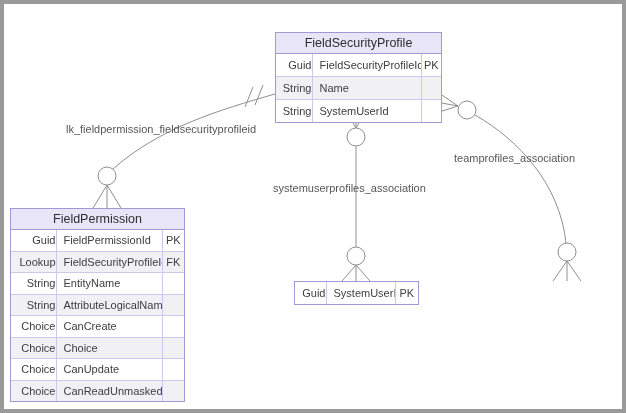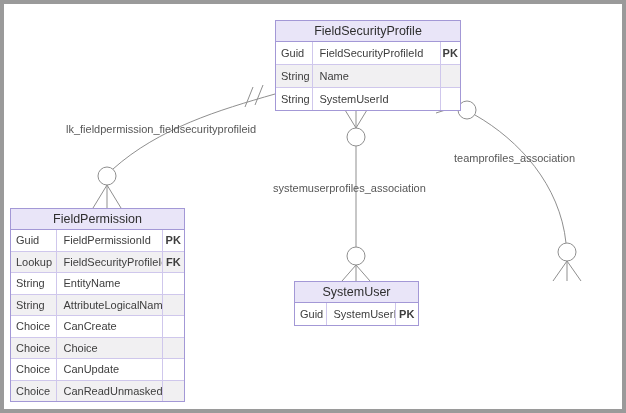--- a/index.html
+++ b/index.html
@@ -61,23 +61,23 @@
   .entity-grid td{
     font-size:11px;
     color:var(--cell-text);
     white-space:nowrap;
     overflow:hidden;
     border-right:1px solid var(--inner-border);
     border-top:1px solid var(--inner-border);
     padding:0;
   }
   .entity-grid tr:first-child td{border-top:none;}
-  .entity-grid td:last-child{border-right:none;font-weight:bold;}
+  .entity-grid td:last-child{border-right:none;}
   .entity-grid tr:nth-child(even){background:var(--row-alt-fill);}
-  td.c-type{padding-left:5px;}
+  td.c-type{padding-left:5px;text-align:right;}
   td.c-name{padding-left:7px;}
   td.c-key{text-align:center;}
   .e-fsp td{height:22px;}
   .e-fp td{height:20.5px;}
   .e-su td,.e-team td{height:22px;}
 </style>
 </head>
 <body>
 
 <div class="frame">
@@ -106,21 +106,21 @@
       <path class="rline" d="M471,111 C515,136 556,181 562,239"></path>
       <circle class="rcircle" cx="563" cy="248" r="9"></circle>
       <path class="rline" d="M563,257 L549,277 M563,257 L563,277 M563,257 L577,277"></path>
     </g>
   </svg>
 
   <div class="rel-label" style="left:62px;top:119px">lk_fieldpermission_fieldsecurityprofileid</div>
   <div class="rel-label" style="left:269px;top:178px">systemuserprofiles_association</div>
   <div class="rel-label" style="left:450px;top:148px">teamprofiles_association</div>
 
-  <div class="entity e-fsp" style="left:271px;top:16px;width:186px">
+  <div class="entity e-fsp" style="left:271px;top:28px;width:167px">
     <div class="entity-title">FieldSecurityProfile</div>
     <table class="entity-grid">
       <colgroup>
           <col style="width:36px">
           <col>
           <col style="width:20px">
         </colgroup>
       <tbody>
         <tr>
           <td class="c-type">Guid</td>
@@ -188,21 +188,20 @@
         <tr>
           <td class="c-type">Choice</td>
           <td class="c-name">CanReadUnmasked</td>
           <td class="c-key"></td>
         </tr>
       </tbody>
     </table>
   </div>
 
   <div class="entity e-su" style="left:290px;top:277px;width:125px">
-    <div class="entity-title">SystemUser</div>
     <table class="entity-grid">
       <colgroup>
           <col style="width:31px">
           <col>
           <col style="width:23px">
         </colgroup>
       <tbody>
         <tr>
           <td class="c-type">Guid</td>
           <td class="c-name">SystemUserId</td>

